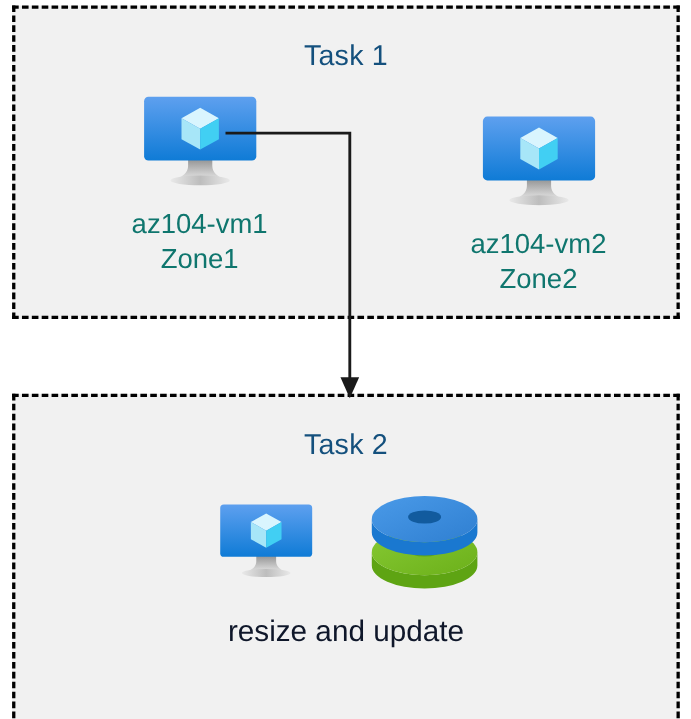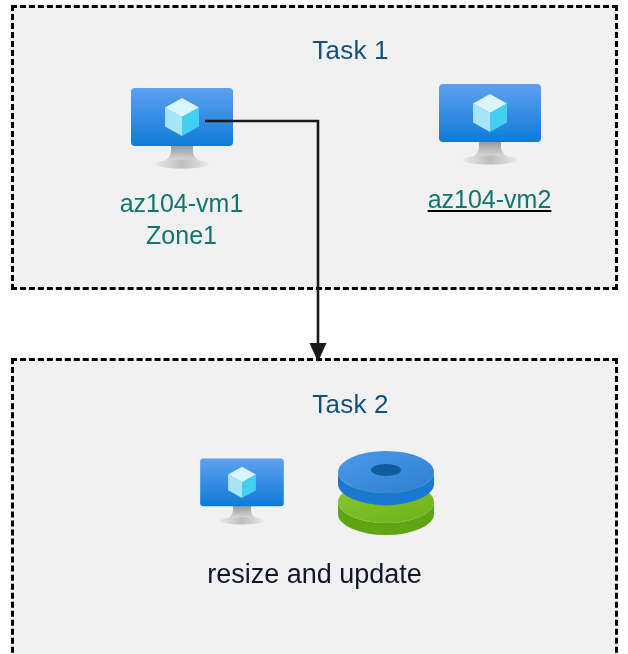--- a/index.html
+++ b/index.html
@@ -22,21 +22,20 @@
     height: 654px;
     background: #ffffff;
   }
 
   
   .task-box {
     position: absolute;
     background: #f1f1f1;
     border: 3px dashed #000000;
     box-sizing: border-box;
-    padding-left: 36px;
   }
   #task1-box {
     left: 11px;
     top: 5px;
     width: 607px;
     height: 285px;
   }
   #task2-box {
     left: 11px;
     top: 358px;
@@ -56,21 +55,21 @@
   }
   #task1-title { top: 29px; }
   #task2-title { top: 30px; }
 
   
   .vm-node {
     position: absolute;
     text-align: center;
   }
   #vm1-node { left: 60px; top: 78px; width: 215px; }
-  #vm2-node { left: 368px; top: 74px; width: 215px; text-decoration: underline; }
+  #vm2-node { left: 368px; top: 96px; width: 215px; }
 
   .vm-label {
     color: #0f766e;
     font-size: 25px;
     line-height: 32px;
     font-family: "Liberation Sans", sans-serif;
     white-space: pre;
   }
   .vm-label-block { margin-top: 14px; }
 
@@ -182,20 +181,21 @@
           <rect x="10" y="2" width="102" height="58" rx="4" fill="url(#scr2)"></rect>
           <g transform="translate(61,31)">
             <path d="M0 -19 L17 -9.5 L0 0 L-17 -9.5 Z" fill="#d9f5fe"></path>
             <path d="M-17 -9.5 L0 0 L0 19 L-17 9.5 Z" fill="#a7e6f8"></path>
             <path d="M17 -9.5 L0 0 L0 19 L17 9.5 Z" fill="#41cff3"></path>
           </g>
         </svg>
       </span>
       <div class="vm-label-block">
         <div class="vm-label">az104-vm2</div>
+        <div class="vm-label">Zone2</div>
       </div>
     </div>
   </div>
 
   <div id="task2-box" class="task-box">
 
     <div id="task2-title" class="task-title">Task 2</div>
 
     <div id="task2-icons">
 

